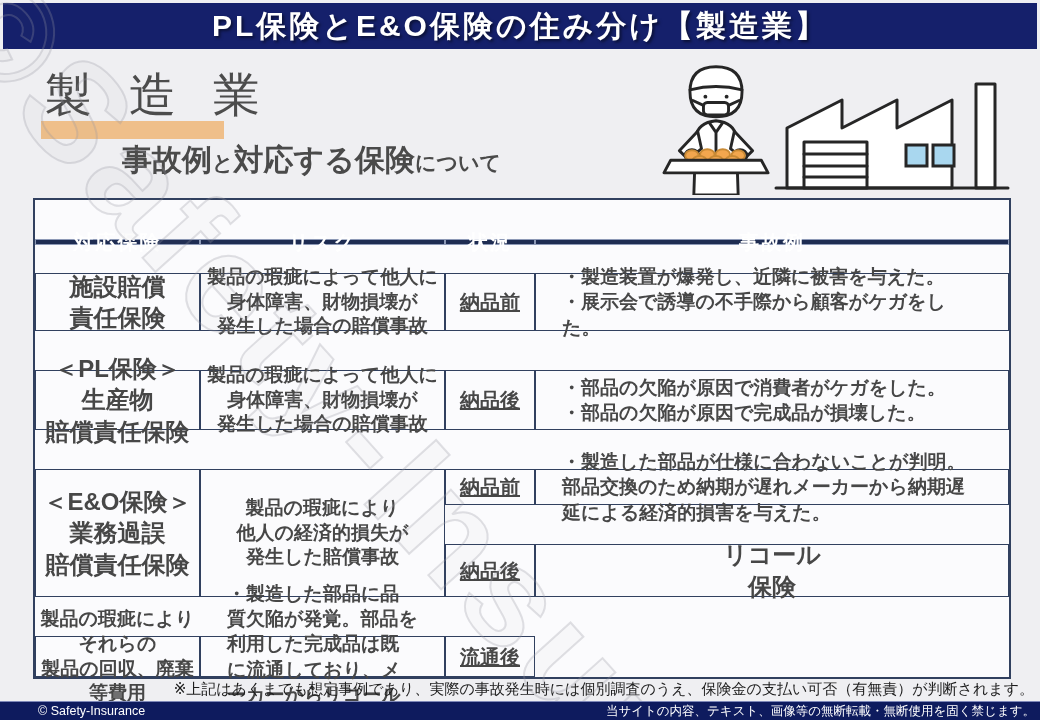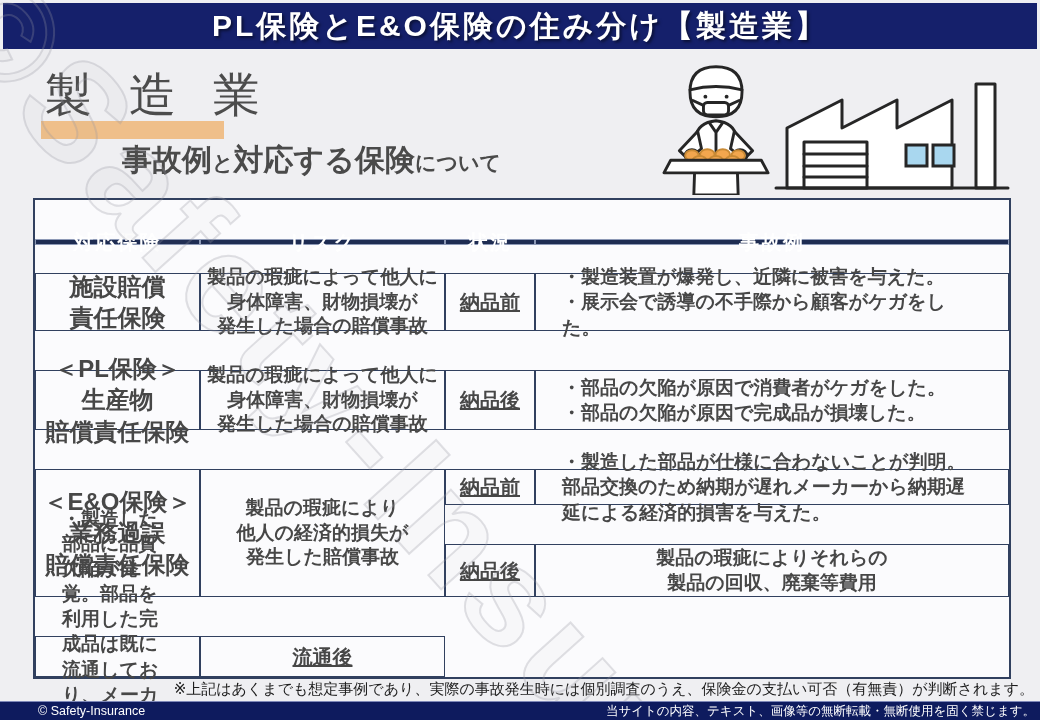--- a/index.html
+++ b/index.html
@@ -183,20 +183,22 @@
     <div class="cell c-ins span2">＜E&amp;O保険＞
 業務過誤
 賠償責任保険</div>
     <div class="cell c-risk span2">製品の瑕疵により
 他人の経済的損失が
 発生した賠償事故</div>
     <div class="cell c-status">納品前</div>
     <div class="cell c-case">・製造した部品が仕様に合わないことが判明。部品交換のため納期が遅れメーカーから納期遅延による経済的損害を与えた。</div>
     <div class="cell c-status">納品後</div>
 
+    <div class="cell c-ins">リコール
+保険</div>
     <div class="cell c-risk">製品の瑕疵によりそれらの
 製品の回収、廃棄等費用</div>
     <div class="cell c-case">・製造した部品に品質欠陥が発覚。部品を利用した完成品は既に流通しており、メーカーからリコール費用を請求された。</div>
     <div class="cell c-status">流通後</div>
   </div>
 
   <div class="footnote">※上記はあくまでも想定事例であり、実際の事故発生時には個別調査のうえ、保険金の支払い可否（有無責）が判断されます。</div>
 
   <div class="bottombar">
     <span class="copy">© Safety-Insurance</span>

